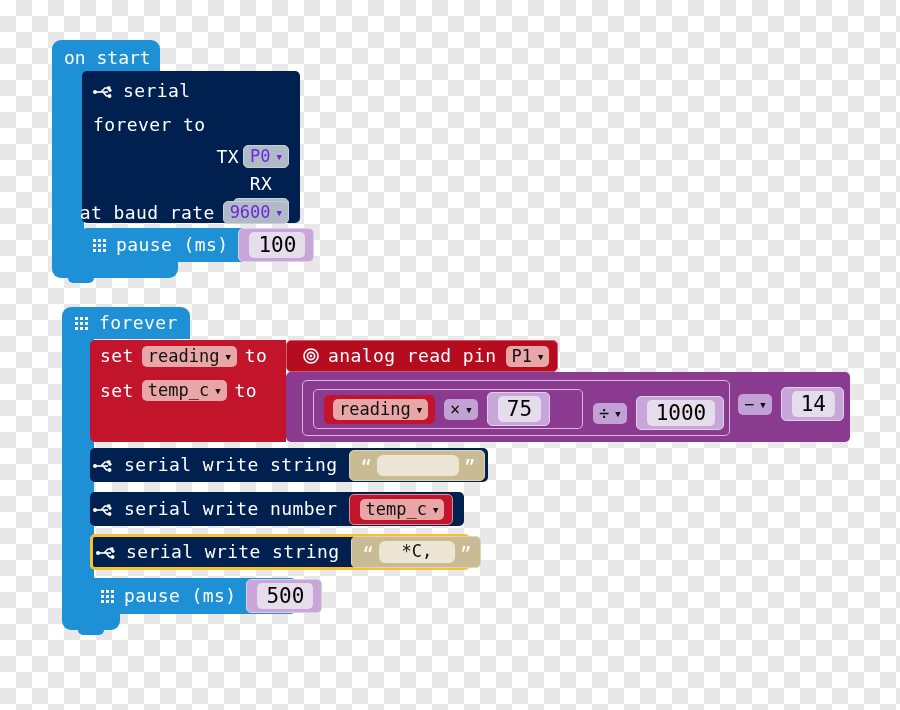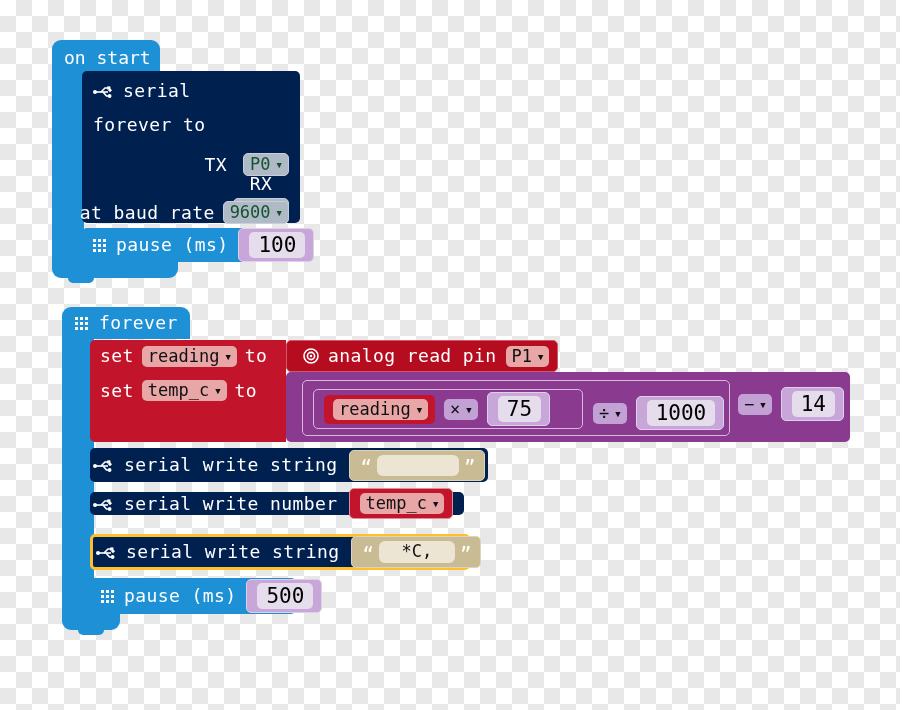--- a/index.html
+++ b/index.html
@@ -47,21 +47,21 @@
     color: #000000;
     white-space: nowrap;
   }
   .field .caret {
     margin-left: 6px;
     font-size: 9px;
     line-height: 1;
     transform: translateY(1px);
   }
 
-  .dd-gray { background: #b0bac7; border: 1px solid #c7d0da; color: #14532d; }
+  .dd-gray { background: #b0bac7; border: 1px solid #c7d0da; color: #6d28d9; }
   .dd-pink { background: #e8a6a6; color: #111; }
   .dd-purple { background: #c2a2d4; color: #111; }
 
   .num-shadow {
     display: inline-flex;
     align-items: center;
     background: #c9a6da;
     border: 1px solid #ddd0e8;
     border-radius: 5px;
     padding: 3px 8px 3px 10px;
@@ -146,21 +146,21 @@
   }
 
   #serial-redirect {
     left: 82px; top: 71px;
     width: 218px; height: 152px;
     background: #002050;
     border-radius: 5px;
   }
   #serial-redirect .r1 { position: absolute; left: 11px; top: 11px; display: flex; align-items: center; gap: 10px; }
   #serial-redirect .r2 { position: absolute; left: 11px; top: 45px; }
-  #serial-redirect .r3 { position: absolute; right: 11px; top: 82px; display: flex; align-items: center; gap: 16px; }
+  #serial-redirect .r3 { position: absolute; right: 11px; top: 74px; display: flex; align-items: center; gap: 4px; }
   #serial-redirect .r4 { position: absolute; right: 11px; top: 104px; display: flex; align-items: center; gap: 5px; flex-direction: column; }
   #serial-redirect .r5 { position: absolute; right: 11px; top: 134px; display: flex; align-items: center; gap: 8px; transform: translateY(-4px); }
 
   #pause100 {
     left: 82px; top: 228px;
     width: 228px; height: 34px;
     background: #1e90d6;
     border-radius: 5px;
     display: flex; align-items: center; gap: 10px;
     padding-left: 11px;
@@ -261,21 +261,21 @@
     display: flex; align-items: center; gap: 9px;
   }
 
   .sw {
     background: #002050;
     border-radius: 5px;
     display: flex; align-items: center; gap: 11px;
     padding-left: 3px;
   }
   #sw-string-1 { left: 90px; top: 448px; width: 398px; height: 34px; }
-  #sw-number   { left: 90px; top: 492px; width: 374px; height: 23px; }
+  #sw-number   { left: 90px; top: 492px; width: 374px; height: 34px; }
   #sw-string-2 {
     left: 90px; top: 534px; width: 380px; height: 36px;
     border: 3px solid #fdbf2d;
     box-sizing: border-box;
   }
   #sw-string-2 .row-text { margin-left: -1px; }
 
   #var-temp-pill {
     display: inline-flex; align-items: center;
     background: #c2152b;

